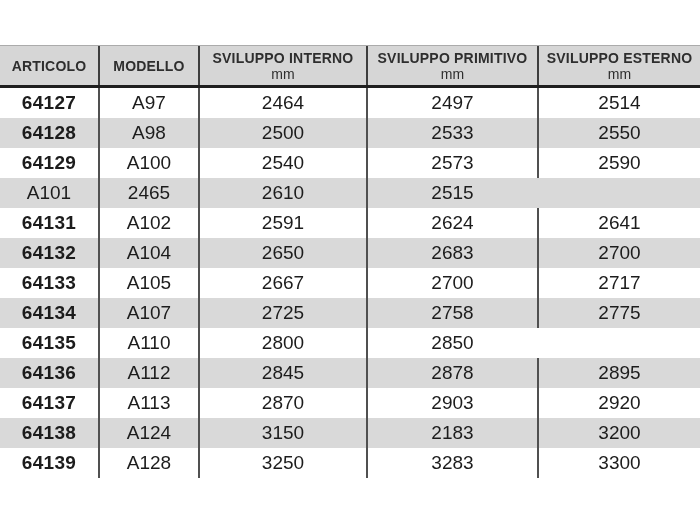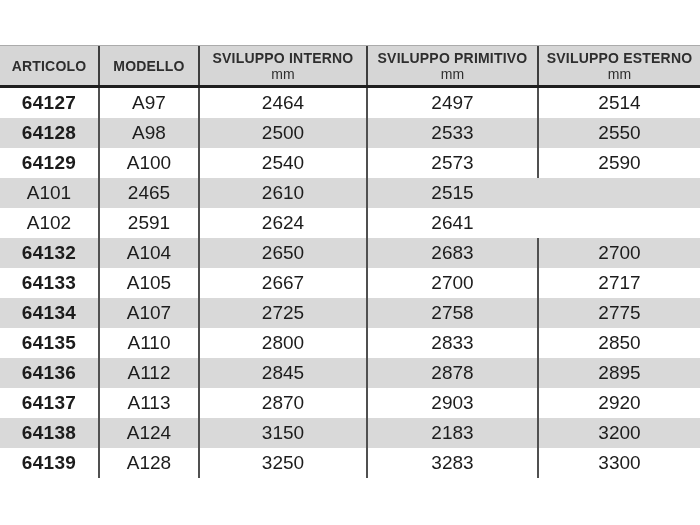--- a/index.html
+++ b/index.html
@@ -123,20 +123,21 @@
     <div class="cell">2573</div>
     <div class="cell">2590</div>
   </div>
         <div class="body-row striped">
     <div class="cell">A101</div>
     <div class="cell">2465</div>
     <div class="cell">2610</div>
     <div class="cell">2515</div>
   </div>
         <div class="body-row">
+    <div class="cell articolo">64131</div>
     <div class="cell">A102</div>
     <div class="cell">2591</div>
     <div class="cell">2624</div>
     <div class="cell">2641</div>
   </div>
         <div class="body-row striped">
     <div class="cell articolo">64132</div>
     <div class="cell">A104</div>
     <div class="cell">2650</div>
     <div class="cell">2683</div>
@@ -153,21 +154,20 @@
     <div class="cell articolo">64134</div>
     <div class="cell">A107</div>
     <div class="cell">2725</div>
     <div class="cell">2758</div>
     <div class="cell">2775</div>
   </div>
         <div class="body-row">
     <div class="cell articolo">64135</div>
     <div class="cell">A110</div>
     <div class="cell">2800</div>
-    <div class="cell">2833</div>
     <div class="cell">2850</div>
   </div>
         <div class="body-row striped">
     <div class="cell articolo">64136</div>
     <div class="cell">A112</div>
     <div class="cell">2845</div>
     <div class="cell">2878</div>
     <div class="cell">2895</div>
   </div>
         <div class="body-row">

